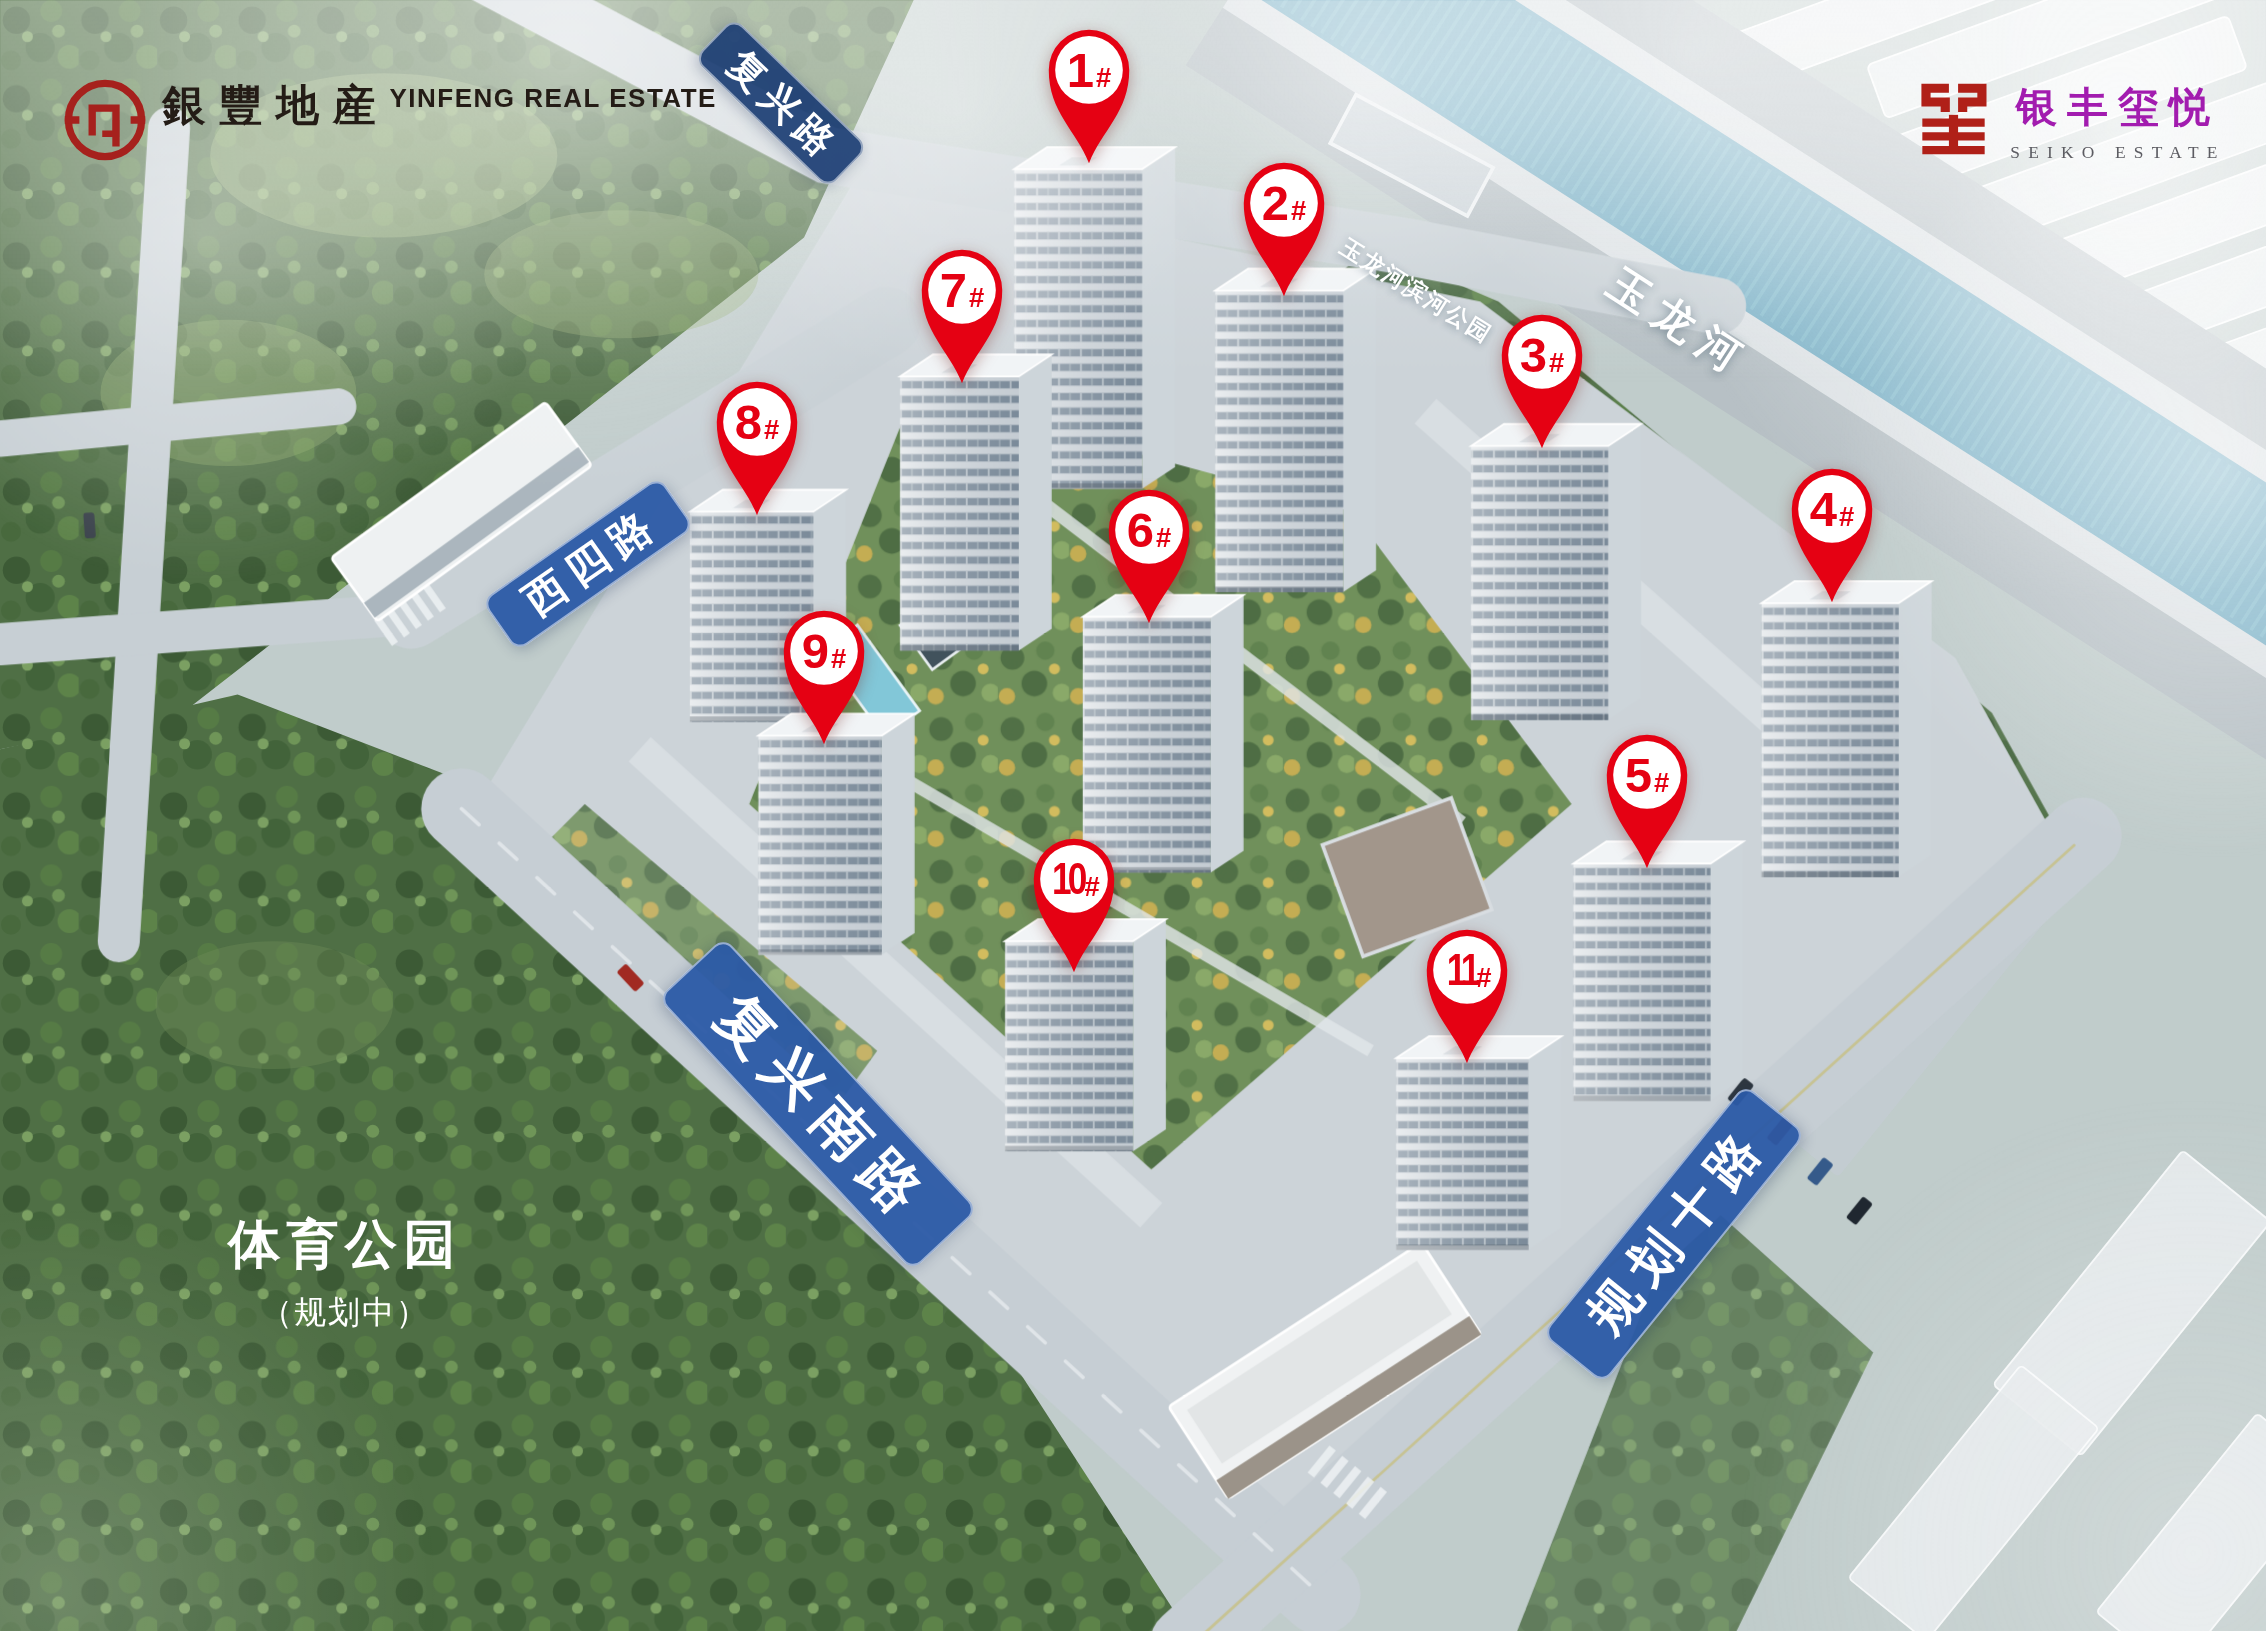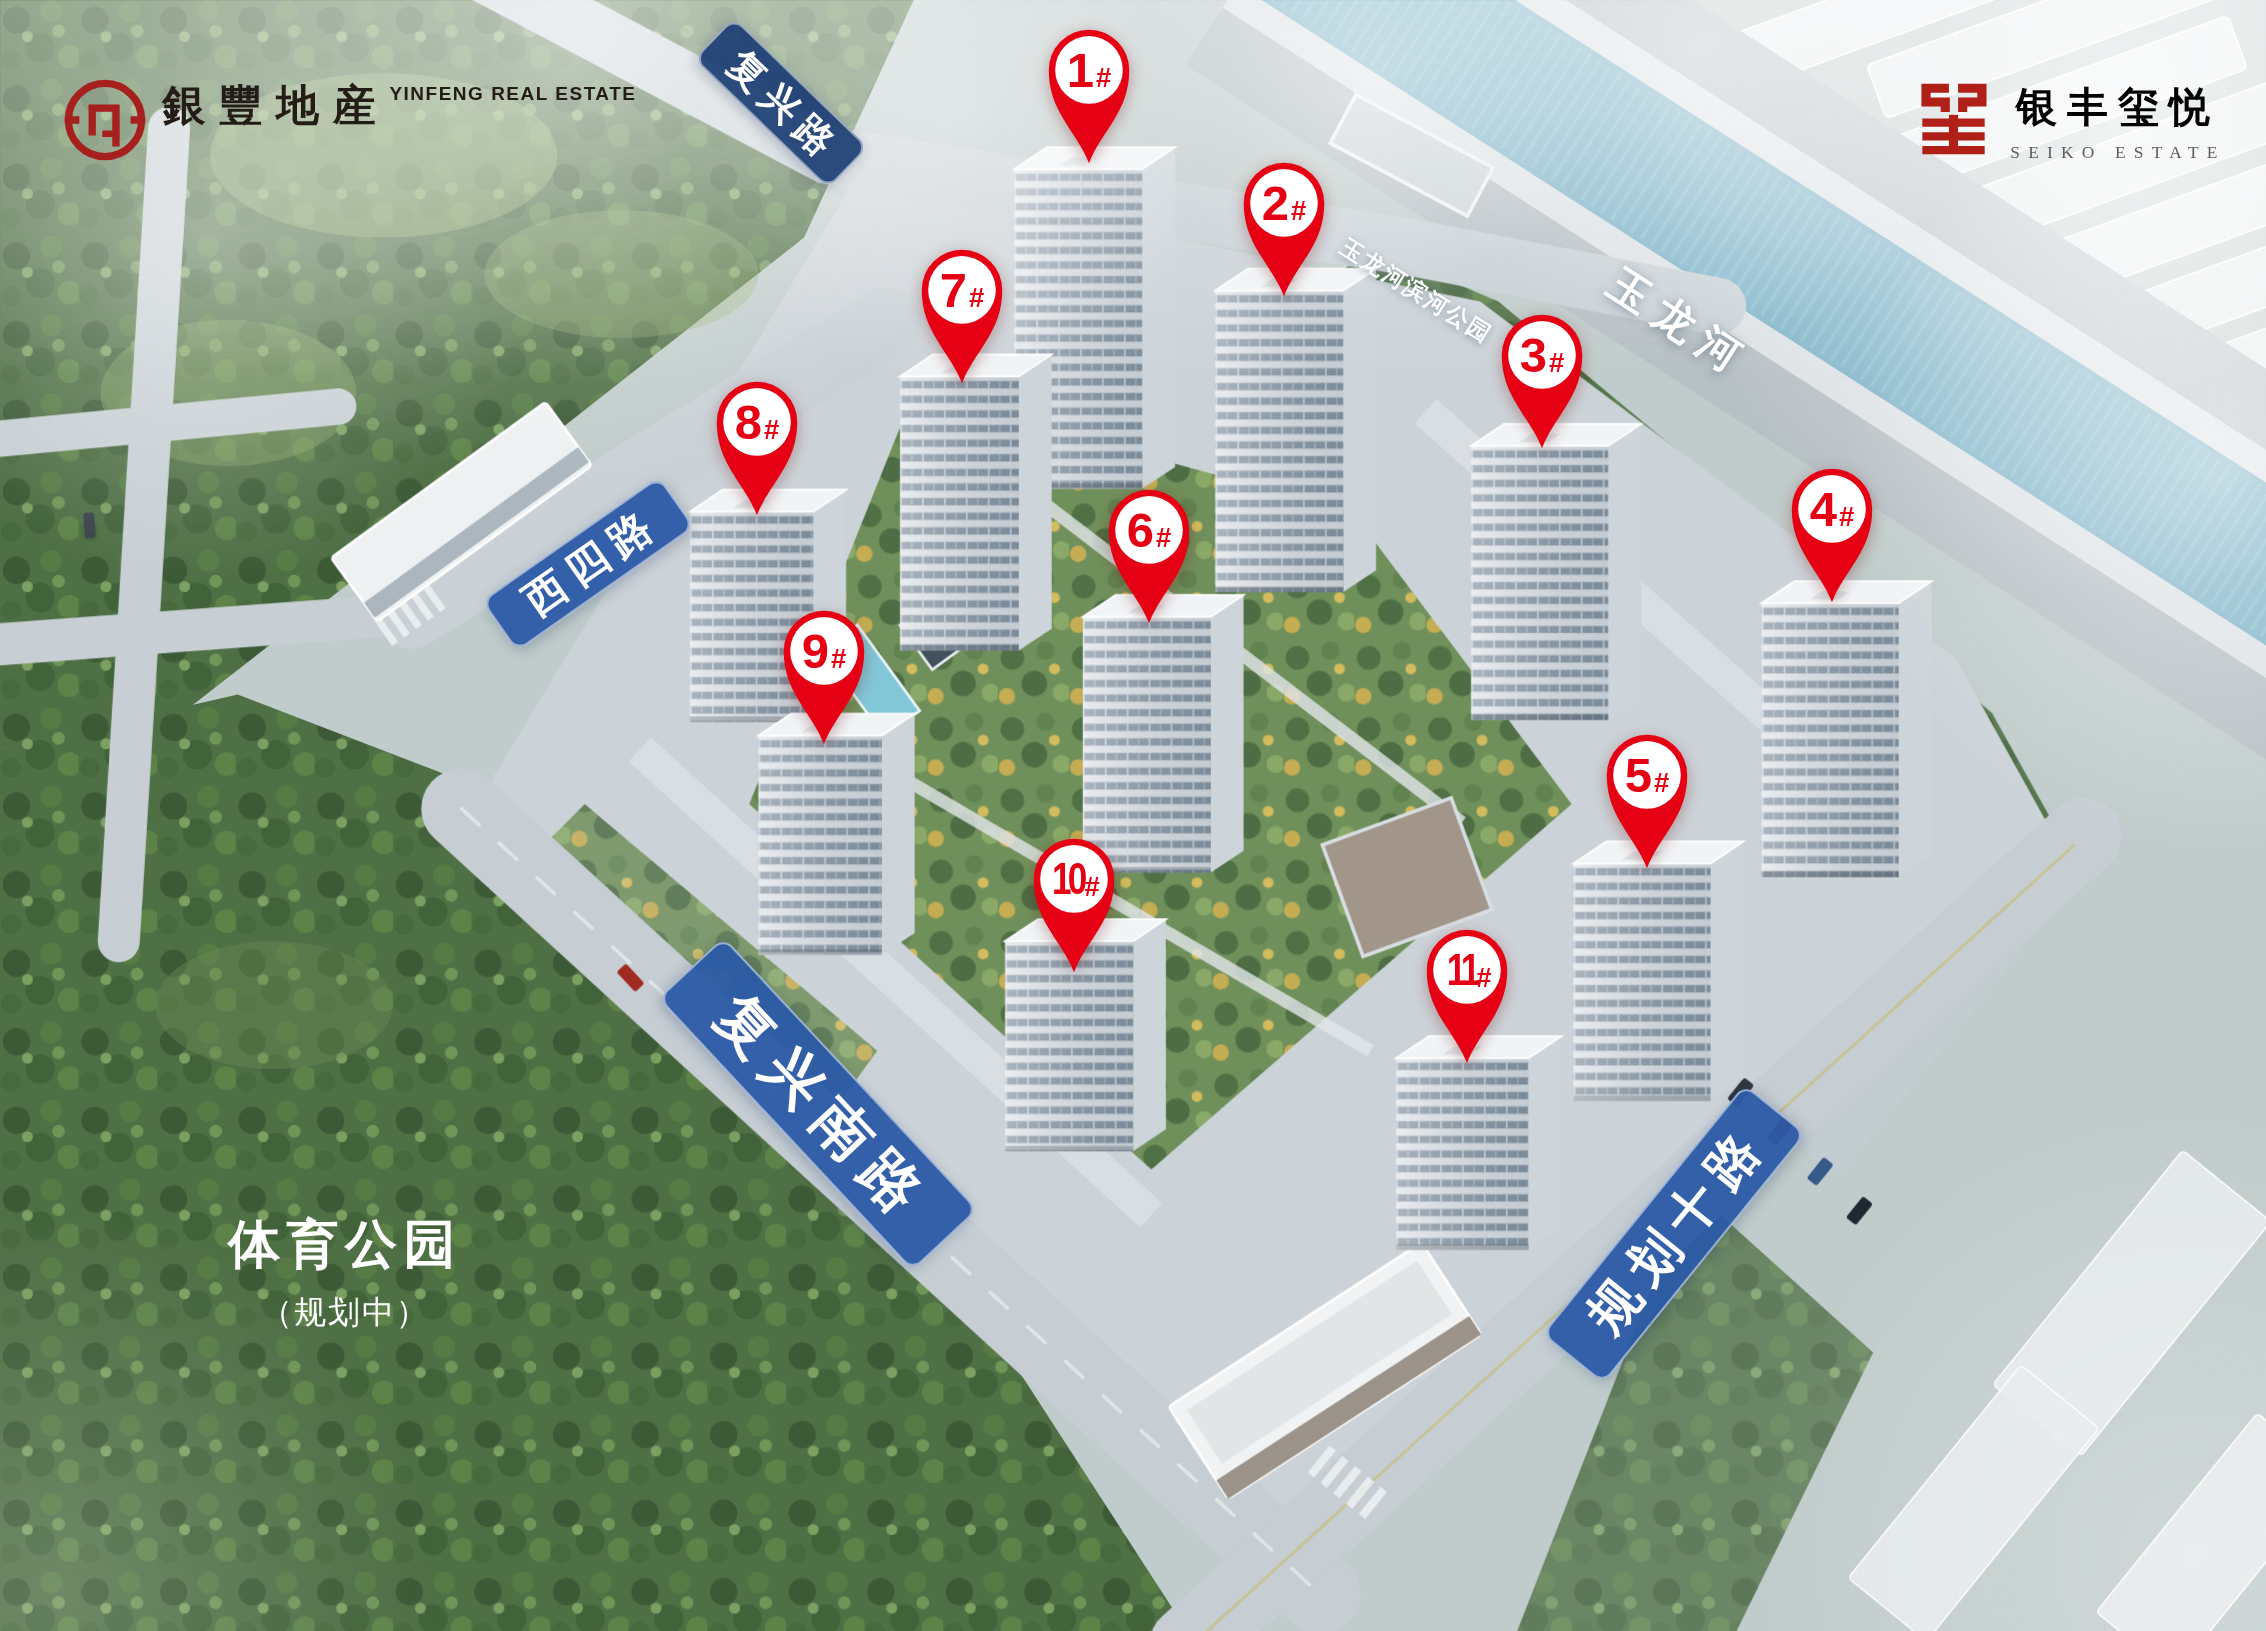--- a/index.html
+++ b/index.html
@@ -38,27 +38,27 @@
   .pin .pl b{font-size:49px;font-weight:800;}
   .pin .pl i{font-style:normal;font-weight:800;font-size:27.4px;margin-top:16.4px;margin-left:1.8px;}
   .pin.wide .pl b{font-size:44px;letter-spacing:-4.6px;transform:scaleX(.8);}
   .pin.wide .pl i{margin-left:-3.7px;}
 
   
   .logo-left{position:absolute;left:62px;top:77px;z-index:8;display:flex;gap:14.6px;align-items:flex-start;}
   .logo-left .col{display:flex;flex-direction:row;}
   .logo-left .cn{font-family:"Liberation Serif","DejaVu Serif",serif;font-size:43px;font-weight:700;
        color:#241c16;letter-spacing:13.7px;white-space:nowrap;}
-  .logo-left .en{font-size:19px;font-weight:700;color:#241c16;letter-spacing:1.5px;margin-top:5.5px;white-space:nowrap;}
+  .logo-left .en{font-size:26px;font-weight:700;color:#241c16;letter-spacing:1.5px;margin-top:5.5px;white-space:nowrap;}
 
   
   .logo-right{position:absolute;left:1915px;top:80px;z-index:8;display:flex;gap:18.3px;align-items:flex-start;}
   .logo-right .col{display:flex;flex-direction:column;align-items:center;}
   .logo-right .cn2{font-family:"Liberation Serif","DejaVu Serif",serif;font-size:41px;font-weight:700;
-       color:#000000;letter-spacing:10px;white-space:nowrap;}
+       color:#a21caf;letter-spacing:10px;white-space:nowrap;}
   .logo-right .en2{font-family:"Liberation Serif","DejaVu Serif",serif;font-size:17.4px;color:#5c5c62;
        letter-spacing:8.2px;margin-top:7.3px;white-space:nowrap;}
 </style>
 </head>
 <body>
 
 <div class="stage">
 
   <svg class="scene" viewBox="0 0 2480 1786" width="2266" height="1632">
     <defs>

